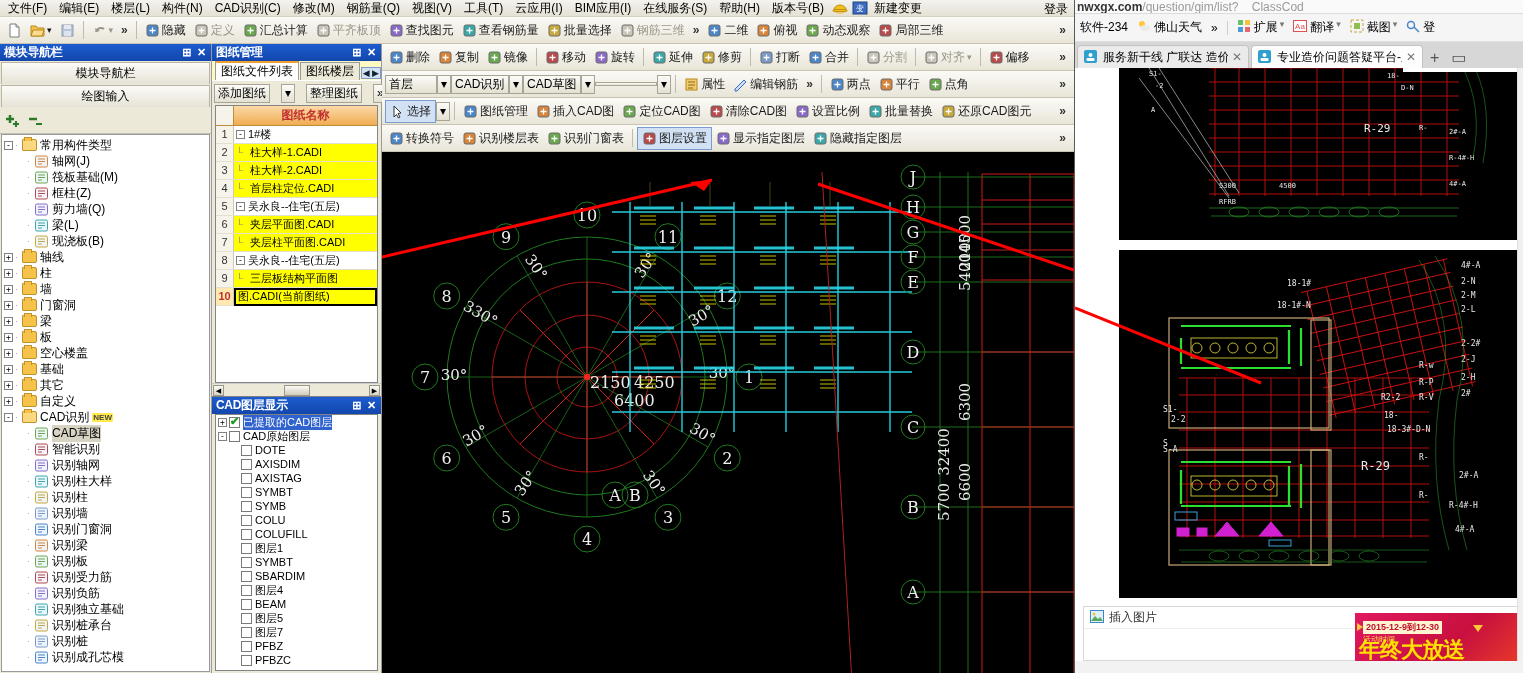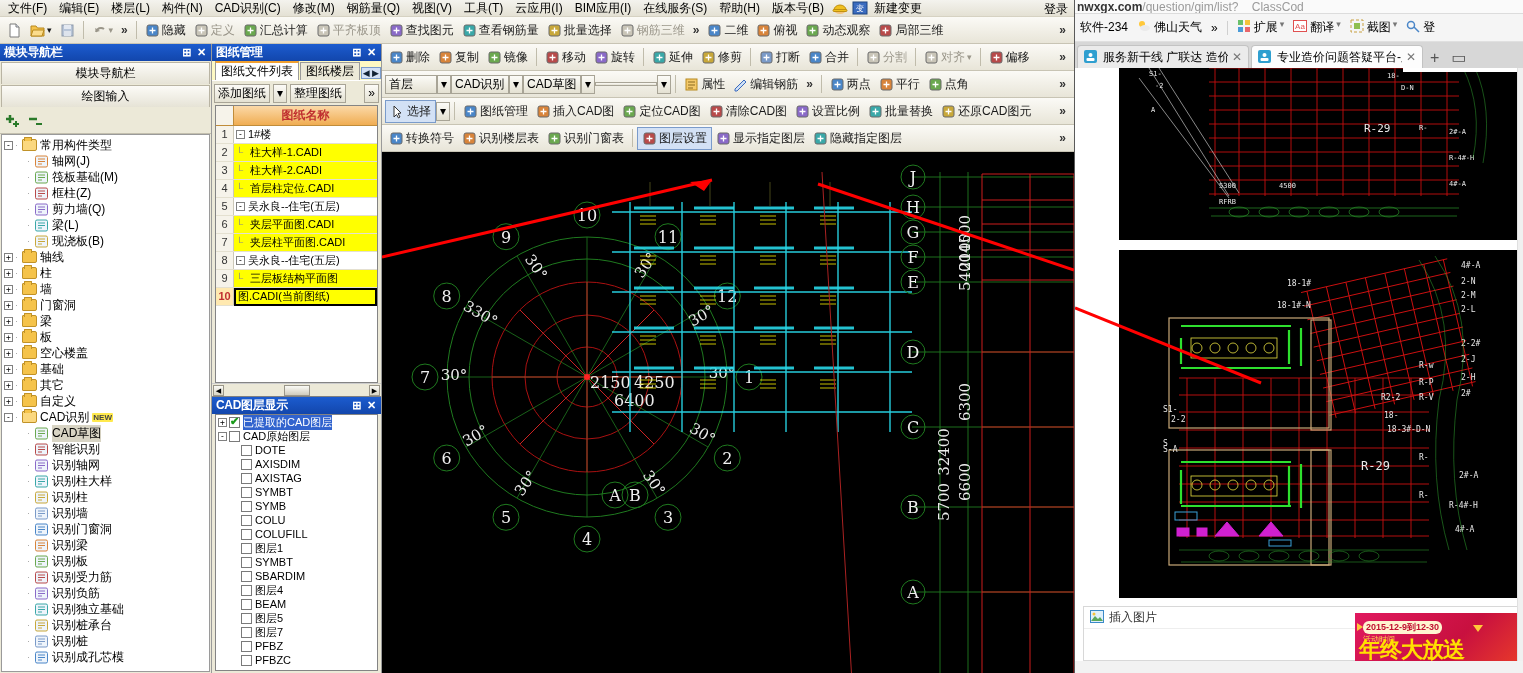--- a/index.html
+++ b/index.html
@@ -125,21 +125,21 @@
     border: 1px solid #9a9a9a; border-bottom: none; margin-right: 1px;
     line-height: 15px;
   }
   .tabx.active { background: #fff; border-top: 2px solid #f0a030; position: relative; z-index:2;}
   .tabnav {
     position: absolute; right: 0; bottom: 1px; background: #d3e1f5;
     border: 1px solid #7a9bcb; font-size: 9px; padding: 0 1px; color: #123;
   }
   .dwgtools {
     height: 23px; background: #ece9d8; display: flex; align-items: center;
-    padding: 2px 2px 0 2px; gap: 3px; border-top:1px solid #fff;
+    padding: 2px 2px 0 2px; gap: 11px; border-top:1px solid #fff;
   }
   .btnsm {
     background: linear-gradient(#fcfbf7,#e4e1d2); border: 1px solid #a8a496;
     font-size: 12px; padding: 1px 3px; line-height: 15px; white-space: nowrap;
   }
   .dwggrid {
     flex: 1; background: #fff; border: 1px solid #848484; margin: 2px 3px 0 3px;
     overflow: hidden; position: relative;
   }
   .ghead {
@@ -238,21 +238,21 @@
     padding-left: 6px; font-size: 12px; color: #333; border-bottom: 1px solid #eee;
   }
   .reply-ph { padding: 5px 6px; font-size: 12px; color: #ef4444; margin-top: 44px; }
   .adbanner {
     position: absolute; right: 0; bottom: 0; width: 168px; height: 48px;
     background: linear-gradient(135deg,#e0195f,#c8103f 60%,#e83a2a);
     overflow: hidden;
   }
   .adbanner .adline {
     position: absolute; left: 8px; top: 8px; background: #fff4d0; color: #c01030;
-    font-size: 9px; font-weight: bold; padding: 0 3px; border-radius: 6px;
+    font-size: 9px; font-weight: bold; padding: 0 3px; border-radius: 0;
   }
   .adbanner .adsub { position: absolute; left: 8px; top: 21px; color: #ffd24d; font-size: 8px; }
   .adbanner .adbig {
     position: absolute; left: 4px; bottom: -4px; color: #ffe000; font-size: 22px;
     font-weight: bold; letter-spacing: -1px;
   }
   .ad-tri { position: absolute; left: 2px; top: 10px; width: 0; height: 0;
     border-left: 6px solid #ffc83a; border-top: 4px solid transparent; border-bottom: 4px solid transparent;}
   .ad-caret { position: absolute; right: 40px; top: 12px; width: 0; height: 0;
     border-top: 7px solid #ffc83a; border-left: 5px solid transparent; border-right: 5px solid transparent;}

